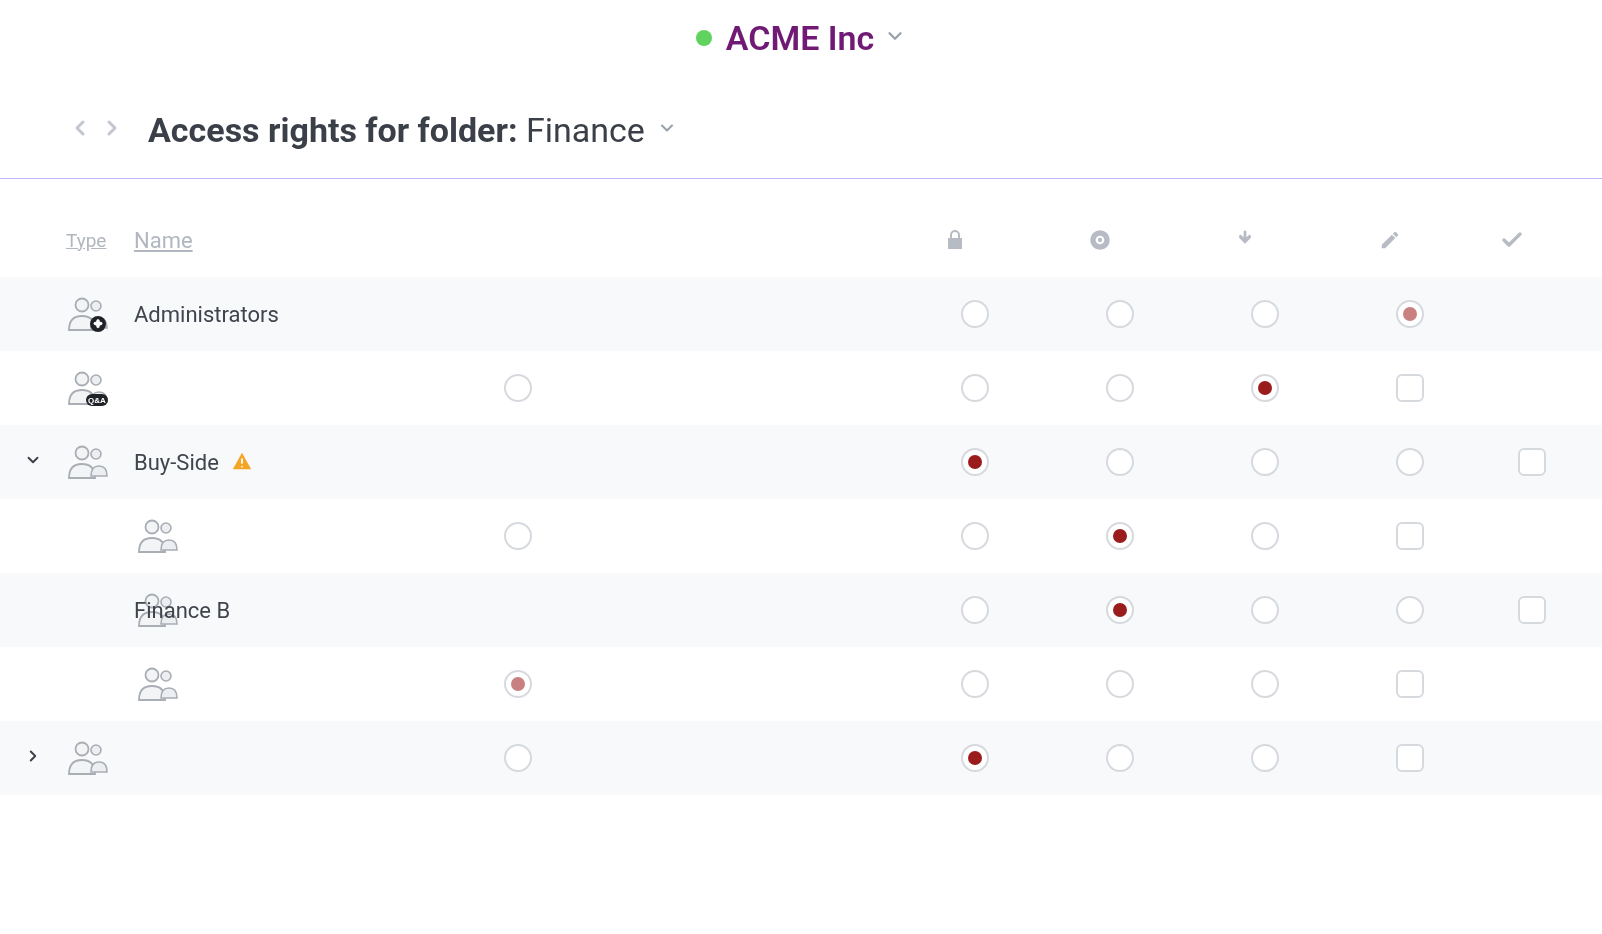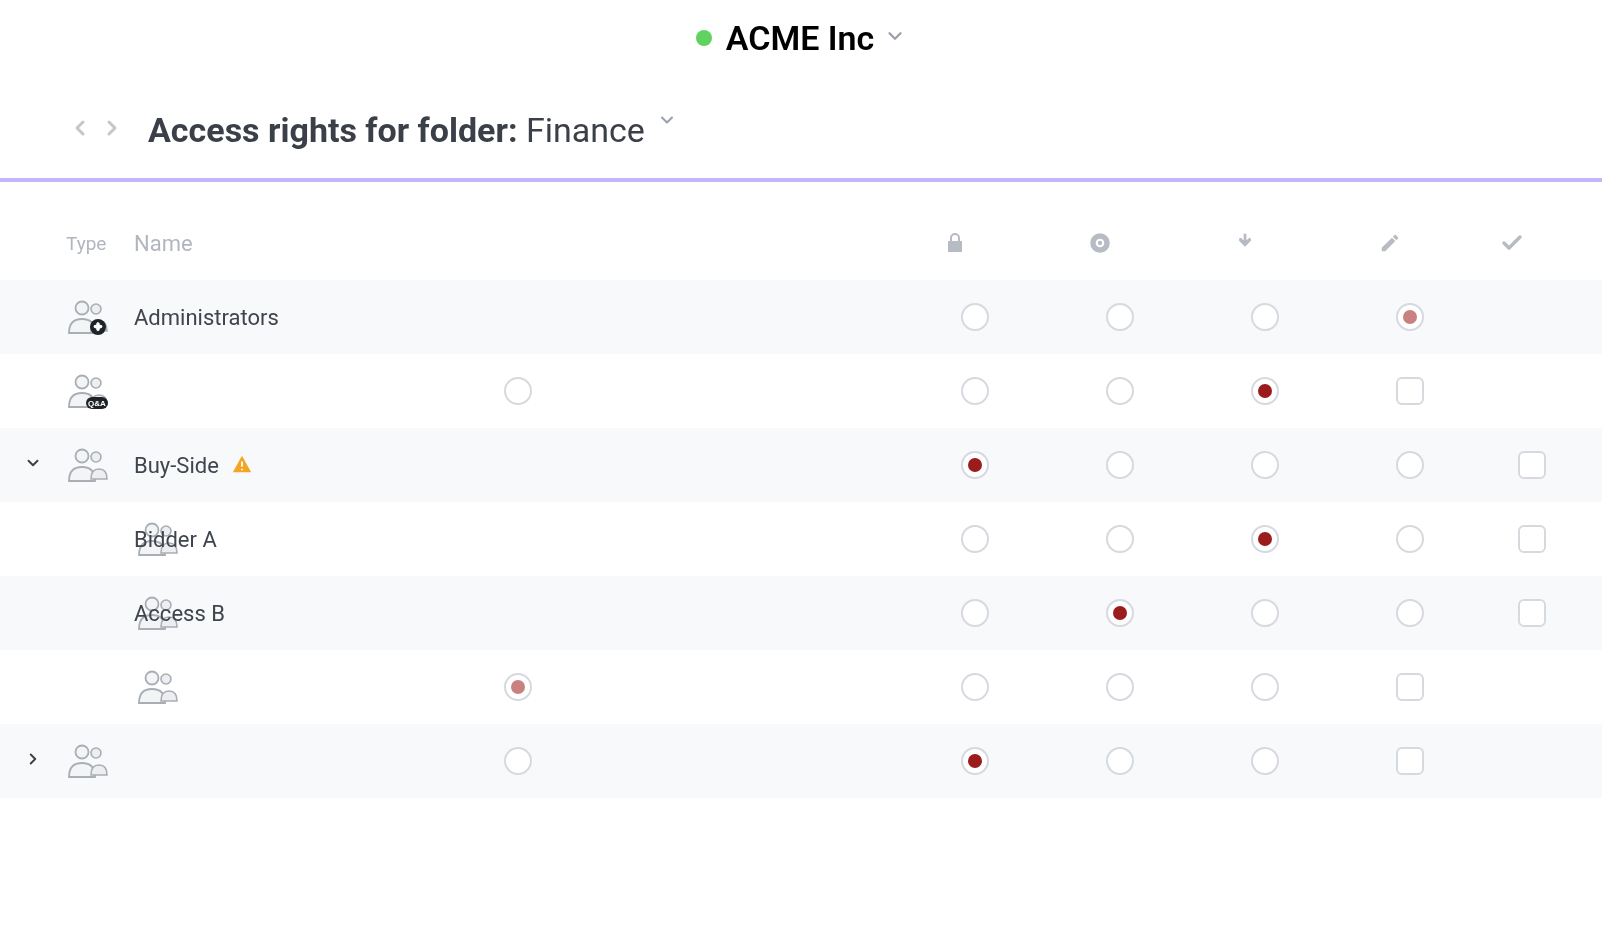--- a/index.html
+++ b/index.html
@@ -16,30 +16,31 @@
     padding: 18px 0 24px 0;
   }
   .status-dot {
     width: 16px; height: 16px; border-radius: 50%;
     background: #5fd25f;
     margin-right: 14px;
   }
   .workspace-title {
     font-size: 34px;
     font-weight: 600;
-    color: #000000;
+    color: #701a75;
     margin-right: 10px;
   }
   .chevron-down-sm {
     color: #9aa0aa;
   }
   .page-header {
     display: flex;
+    align-items: center;
     padding: 28px 0 28px 68px;
-    border-bottom: 4px solid #c4b5fd;
+    border-bottom: 1px solid #c4b5fd;
   }
   .nav-arrows {
     display: flex;
     align-items: center;
     gap: 8px;
     margin-right: 24px;
   }
   .nav-arrow {
     color: #c2c7cf;
     cursor: pointer;
@@ -57,20 +58,21 @@
     width: 100%;
     padding-top: 30px;
   }
   .col-headers {
     display: grid;
     grid-template-columns: 66px 68px 1fr 145px 145px 145px 145px 100px;
     align-items: center;
     color: #b1b6bf;
     font-size: 20px;
     padding: 18px 40px 24px 0;
+    text-decoration: underline;
   }
   .col-headers .type-lbl { grid-column: 2; font-size: 19px; }
   .col-headers .name-lbl { grid-column: 3; font-size: 22px; }
   .icon-col { text-align: center; color: #b7bcc4; }
   .header-icon svg { display:block; margin:0 auto; }
   .row {
     display: grid;
     grid-template-columns: 66px 68px 1fr 145px 145px 145px 145px 100px;
     align-items: center;
     min-height: 74px;
@@ -303,23 +305,20 @@
           <span class="group-icon">
             <svg width="46" height="40" viewBox="0 0 46 40">
     <circle cx="16" cy="11" r="6.5" fill="#f3f4f6" stroke="#a9adb4" stroke-width="1.8"></circle>
     <circle cx="30" cy="12" r="5" fill="#eceef1" stroke="#a9adb4" stroke-width="1.6"></circle>
     <path d="M3 36 q0 -14 13 -14 t13 14 z" fill="#f3f4f6" stroke="#a9adb4" stroke-width="1.8"></path>
     <path d="M25 34 q0 -10 8 -10 t8 10 z" fill="#eceef1" stroke="#a9adb4" stroke-width="1.6"></path>
 
   </svg>
           </span>
         </div>
-        <div class="name-cell">
-          <span>Bidder A</span>
-        </div>
         <div class="radio-cell">
           <div class="radio"></div>
         </div>
         <div class="radio-cell">
           <div class="radio"></div>
         </div>
         <div class="radio-cell">
           <div class="radio selected"></div>
         </div>
         <div class="radio-cell">
@@ -336,21 +335,21 @@
             <svg width="46" height="40" viewBox="0 0 46 40">
     <circle cx="16" cy="11" r="6.5" fill="#f3f4f6" stroke="#a9adb4" stroke-width="1.8"></circle>
     <circle cx="30" cy="12" r="5" fill="#eceef1" stroke="#a9adb4" stroke-width="1.6"></circle>
     <path d="M3 36 q0 -14 13 -14 t13 14 z" fill="#f3f4f6" stroke="#a9adb4" stroke-width="1.8"></path>
     <path d="M25 34 q0 -10 8 -10 t8 10 z" fill="#eceef1" stroke="#a9adb4" stroke-width="1.6"></path>
 
   </svg>
           </span>
         </div>
         <div class="name-cell">
-          <span>Access B</span>
+          <span>Finance B</span>
         </div>
         <div class="radio-cell">
           <div class="radio"></div>
         </div>
         <div class="radio-cell">
           <div class="radio selected"></div>
         </div>
         <div class="radio-cell">
           <div class="radio"></div>
         </div>

